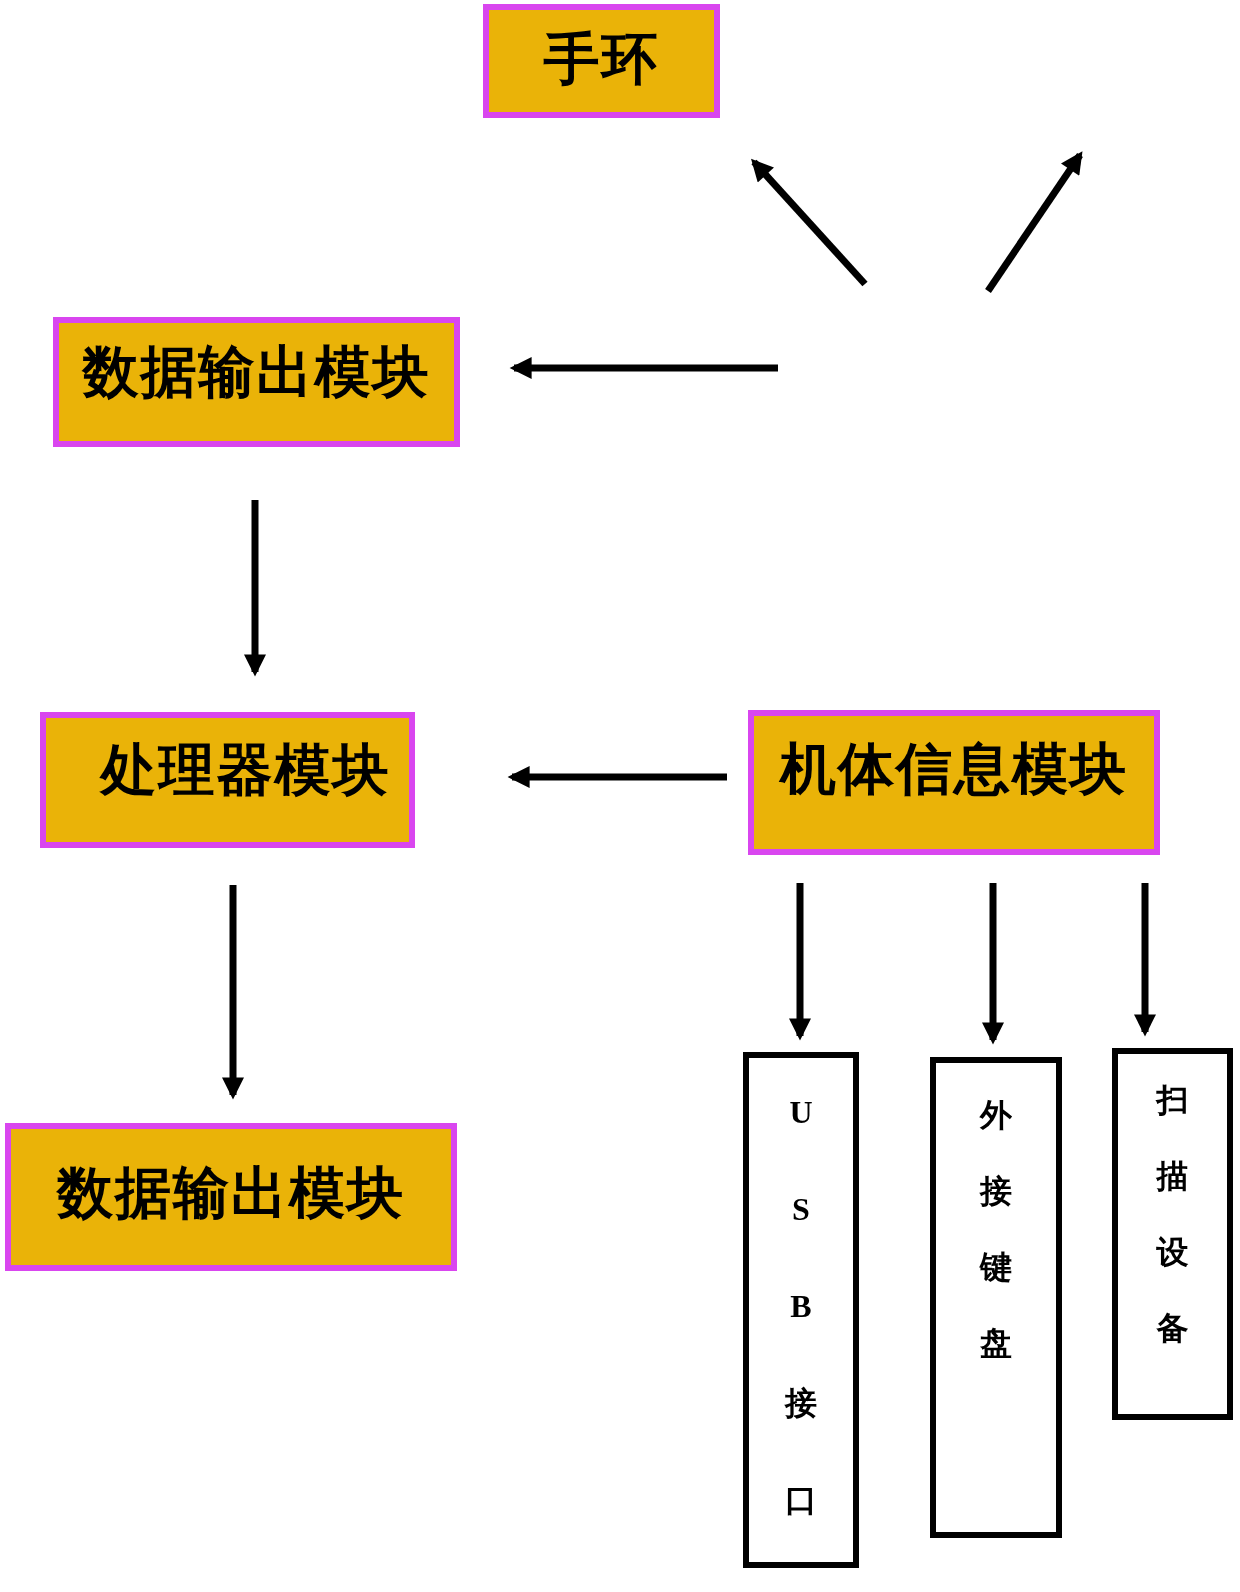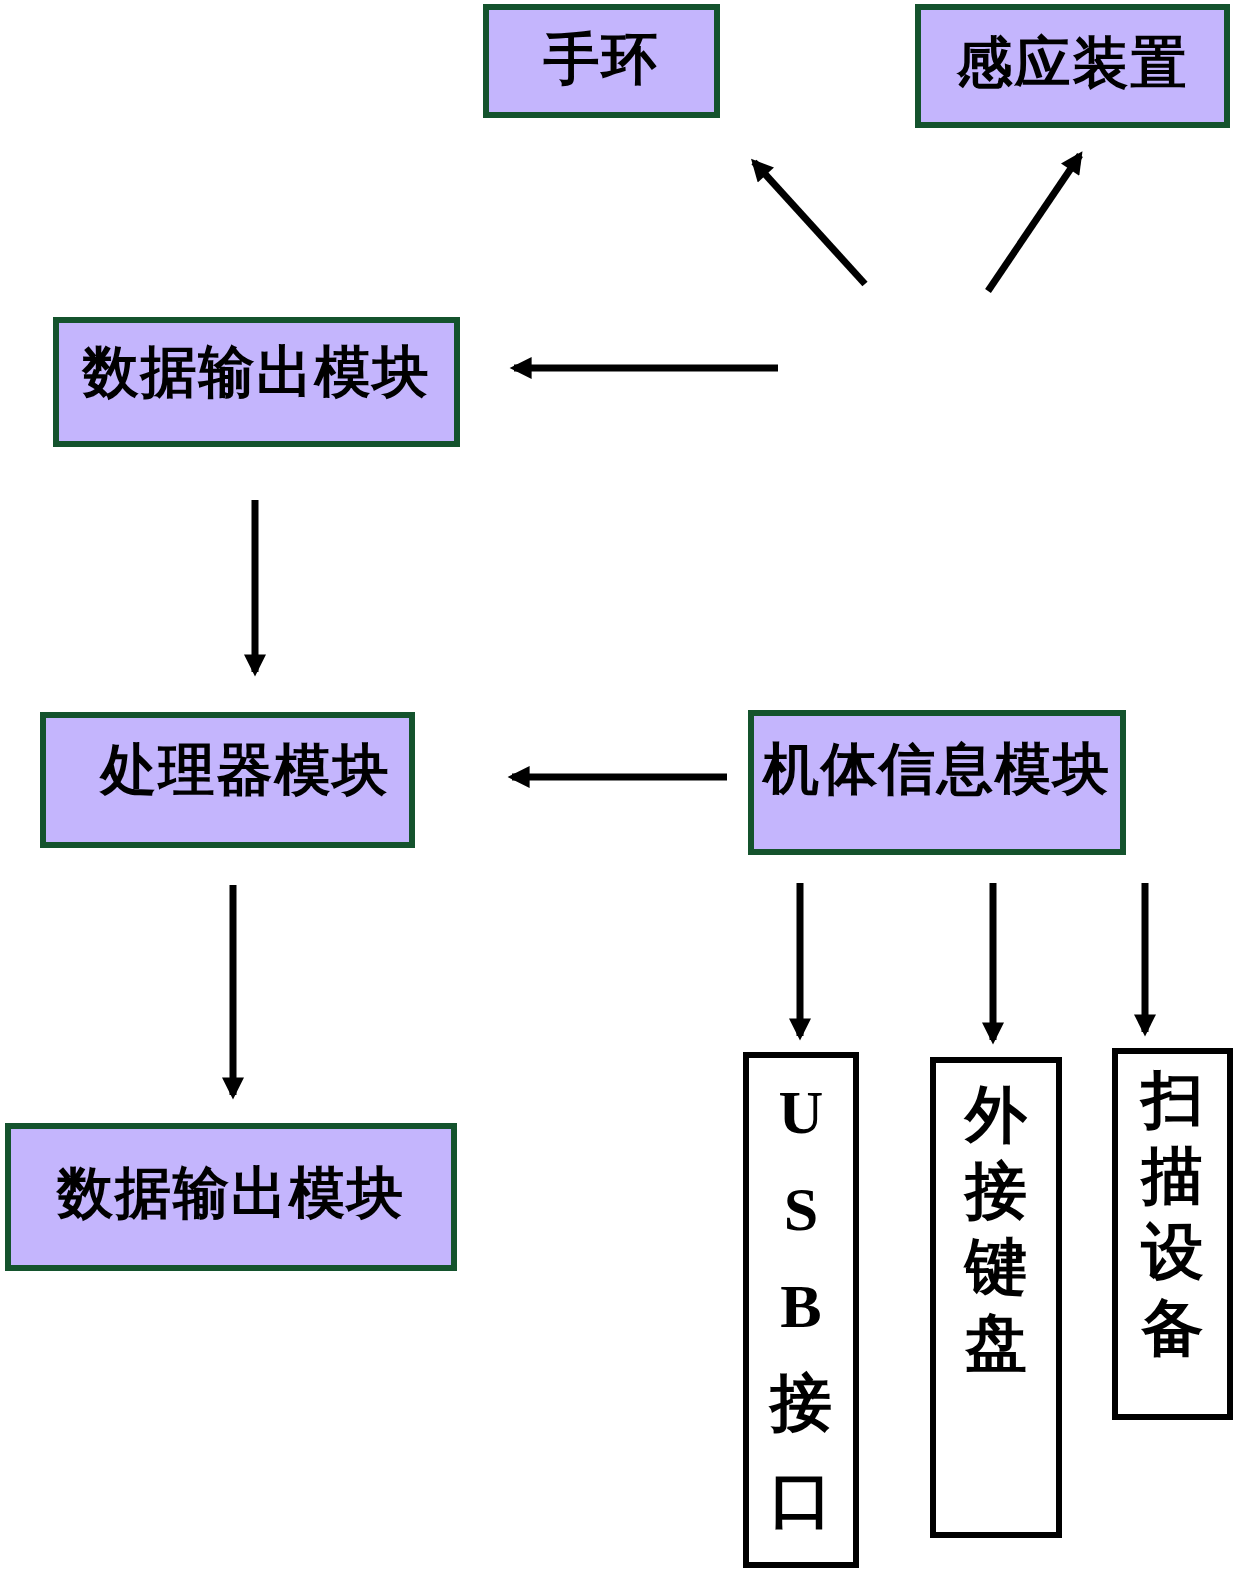--- a/index.html
+++ b/index.html
@@ -14,56 +14,56 @@
   }
   #arrows {
     position: absolute;
     left: 0; top: 0;
     width: 1240px; height: 1592px;
     pointer-events: none;
   }
   .node {
     position: absolute;
     box-sizing: border-box;
-    border: 6px solid #14532d;
-    background: #c4b5fd;
+    border: 6px solid #d946ef;
+    background: #eab308;
     display: flex;
     align-items: center;
     justify-content: center;
     text-align: center;
   }
   .hlabel {
     font-size: 56px;
     font-weight: 700;
     letter-spacing: 2px;
     white-space: nowrap;
     line-height: 1;
   }
   
   .box-bracelet   { left: 483px; top: 4px;    width: 237px; height: 114px; padding-bottom: 4px; }
   .box-sensor     { left: 915px; top: 4px;    width: 315px; height: 124px; padding-bottom: 6px; }
   .box-monitor    { left: 790px; top: 312px;  width: 328px; height: 126px; padding-bottom: 14px; }
   .box-motion     { left: 53px;  top: 317px;  width: 407px; height: 130px; padding-bottom: 20px; }
   .box-processor  { left: 40px;  top: 712px;  width: 375px; height: 136px; padding-bottom: 20px; padding-left: 36px; }
-  .box-bodyinfo   { left: 748px; top: 710px;  width: 378px; height: 145px; padding-bottom: 28px; }
+  .box-bodyinfo   { left: 748px; top: 710px;  width: 412px; height: 145px; padding-bottom: 28px; }
   .box-dataoutput { left: 5px;   top: 1123px; width: 452px; height: 148px; padding-bottom: 8px; }
   
   .vnode {
     position: absolute;
     box-sizing: border-box;
     border: 6px solid #000000;
     background: #ffffff;
     display: flex;
     justify-content: center;
     align-items: flex-start;
   }
   .vlabel {
     display: block;
     width: 1.1em;
-    font-size: 62px;
+    font-size: 32px;
     font-weight: 700;
     word-break: break-all;
     text-align: center;
   }
   .box-usb      { left: 743px;  top: 1052px; width: 116px; height: 516px; padding-top: 6px; }
   .box-usb .vlabel      { line-height: 97px; }
   .box-keyboard { left: 930px;  top: 1057px; width: 132px; height: 481px; padding-top: 14px; }
   .box-keyboard .vlabel { line-height: 76px; }
   .box-scanner  { left: 1112px; top: 1048px; width: 121px; height: 372px; padding-top: 8px; }
   .box-scanner .vlabel  { line-height: 76px; }
@@ -87,23 +87,20 @@
     <line x1="233" y1="885" x2="233" y2="1095" stroke="#000000" stroke-width="7" marker-end="url(#ah)"></line>
     <line x1="800" y1="883" x2="800" y2="1036" stroke="#000000" stroke-width="7" marker-end="url(#ah)"></line>
     <line x1="993" y1="883" x2="993" y2="1040" stroke="#000000" stroke-width="7" marker-end="url(#ah)"></line>
     <line x1="1145" y1="883" x2="1145" y2="1032" stroke="#000000" stroke-width="7" marker-end="url(#ah)"></line>
   </svg>
 
   <div class="node box-bracelet">
     <span class="hlabel">手环</span>
   </div>
 
-  <div class="node box-sensor">
-    <span class="hlabel">感应装置</span>
-  </div>
 
 
   <div class="node box-motion">
     <span class="hlabel">数据输出模块</span>
   </div>
 
   <div class="node box-processor">
     <span class="hlabel">处理器模块</span>
   </div>
 

